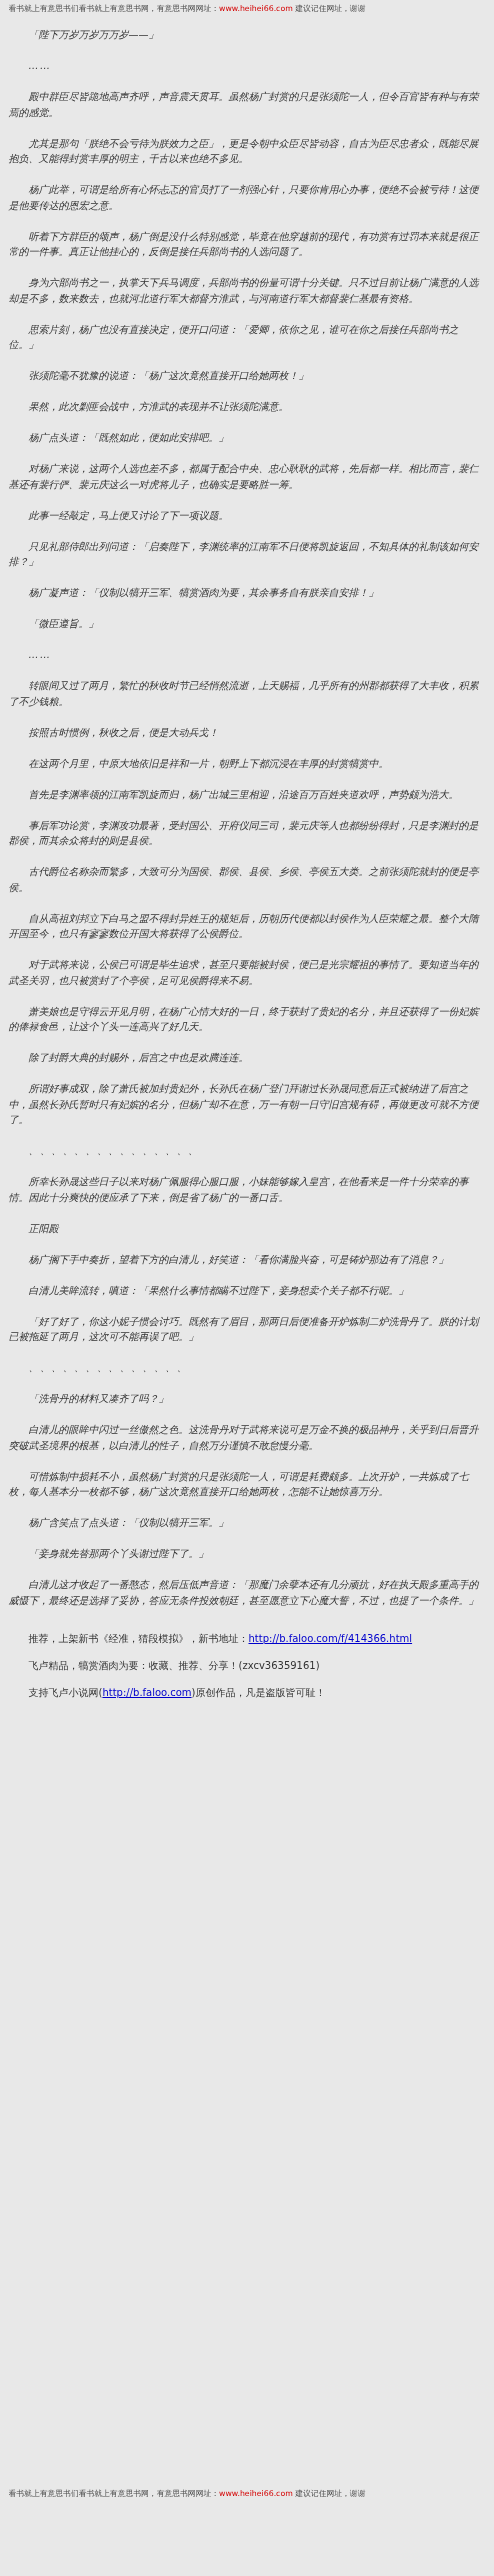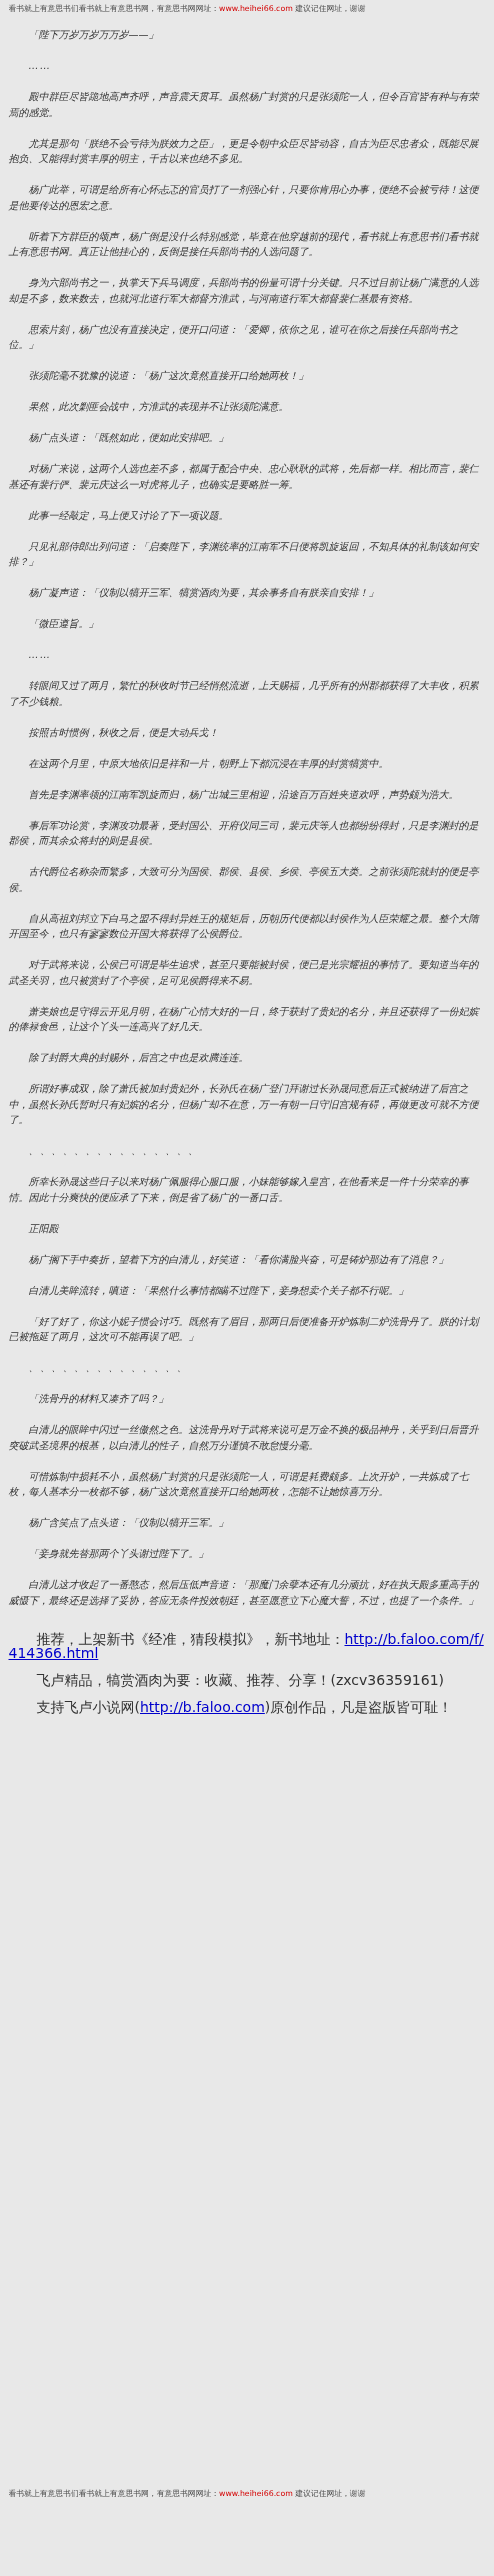--- a/index.html
+++ b/index.html
@@ -42,21 +42,21 @@
     margin: 0 0 15.5px 0;
     text-indent: 2em;
     word-break: break-all;
   }
   .para.break-line {
     letter-spacing: 1.4px;
     color: #3a3a3a;
   }
   .promo {
     margin-top: 24px;
-    font-size: 14px;
+    font-size: 10px;
     line-height: 14px;
     color: #323232;
   }
   .promo p {
     margin: 0 0 12.7px 0;
     text-indent: 2em;
     word-break: break-all;
   }
   .link {
     color: #0000cc;
@@ -81,21 +81,21 @@
   <div class="site-line">
     <span>看书就上有意思书们看书就上有意思书网，有意思书网网址：</span><span class="url">www.heihei66.com</span><span> 建议记住网址，谢谢</span>
   </div>
 
   <div class="content">
       <p class="para">「陛下万岁万岁万万岁——」</p>
       <p class="para break-line">……</p>
       <p class="para">殿中群臣尽皆跪地高声齐呼，声音震天贯耳。虽然杨广封赏的只是张须陀一人，但令百官皆有种与有荣焉的感觉。</p>
       <p class="para">尤其是那句「朕绝不会亏待为朕效力之臣」，更是令朝中众臣尽皆动容，自古为臣尽忠者众，既能尽展抱负、又能得封赏丰厚的明主，千古以来也绝不多见。</p>
       <p class="para">杨广此举，可谓是给所有心怀忐忑的官员打了一剂强心针，只要你肯用心办事，便绝不会被亏待！这便是他要传达的恩宏之意。</p>
-      <p class="para">听着下方群臣的颂声，杨广倒是没什么特别感觉，毕竟在他穿越前的现代，看书就上有意思书们看书就上有意思书网。真正让他挂心的，反倒是接任兵部尚书的人选问题了。</p>
+      <p class="para">听着下方群臣的颂声，杨广倒是没什么特别感觉，毕竟在他穿越前的现代，有功赏有过罚本来就是很正常的一件事。真正让他挂心的，反倒是接任兵部尚书的人选问题了。</p>
       <p class="para">身为六部尚书之一，执掌天下兵马调度，兵部尚书的份量可谓十分关键。只不过目前让杨广满意的人选却是不多，数来数去，也就河北道行军大都督方淮武，与河南道行军大都督裴仁基最有资格。</p>
       <p class="para">思索片刻，杨广也没有直接决定，便开口问道：「爱卿，依你之见，谁可在你之后接任兵部尚书之位。」</p>
       <p class="para">张须陀毫不犹豫的说道：「杨广这次竟然直接开口给她两枚！」</p>
       <p class="para">果然，此次剿匪会战中，方淮武的表现并不让张须陀满意。</p>
       <p class="para">杨广点头道：「既然如此，便如此安排吧。」</p>
       <p class="para">对杨广来说，这两个人选也差不多，都属于配合中央、忠心耿耿的武将，先后都一样。相比而言，裴仁基还有裴行俨、裴元庆这么一对虎将儿子，也确实是要略胜一筹。</p>
       <p class="para">此事一经敲定，马上便又讨论了下一项议题。</p>
       <p class="para">只见礼部侍郎出列问道：「启奏陛下，李渊统率的江南军不日便将凯旋返回，不知具体的礼制该如何安排？」</p>
       <p class="para">杨广凝声道：「仪制以犒开三军、犒赏酒肉为要，其余事务自有朕亲自安排！」</p>
       <p class="para">「微臣遵旨。」</p>

